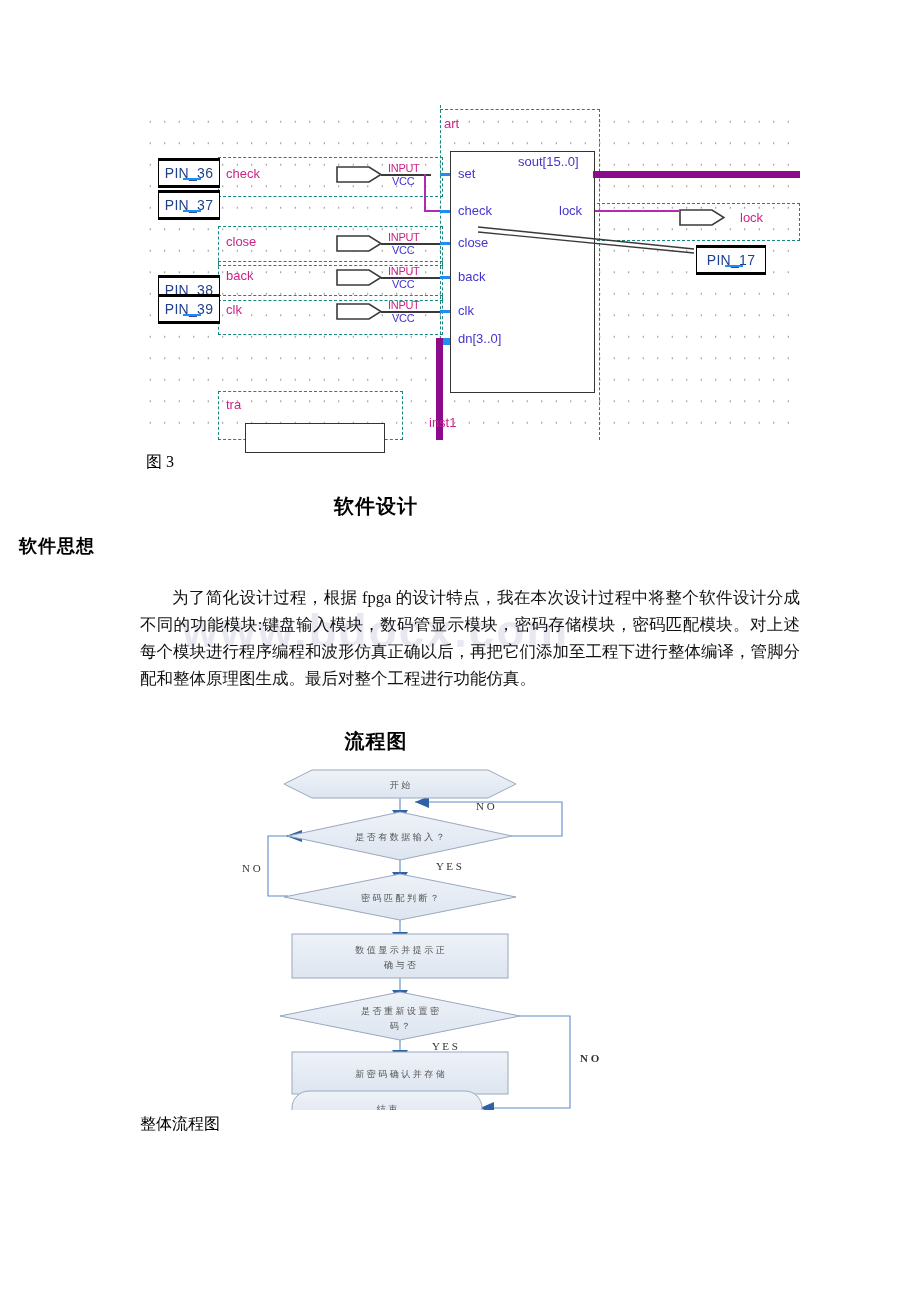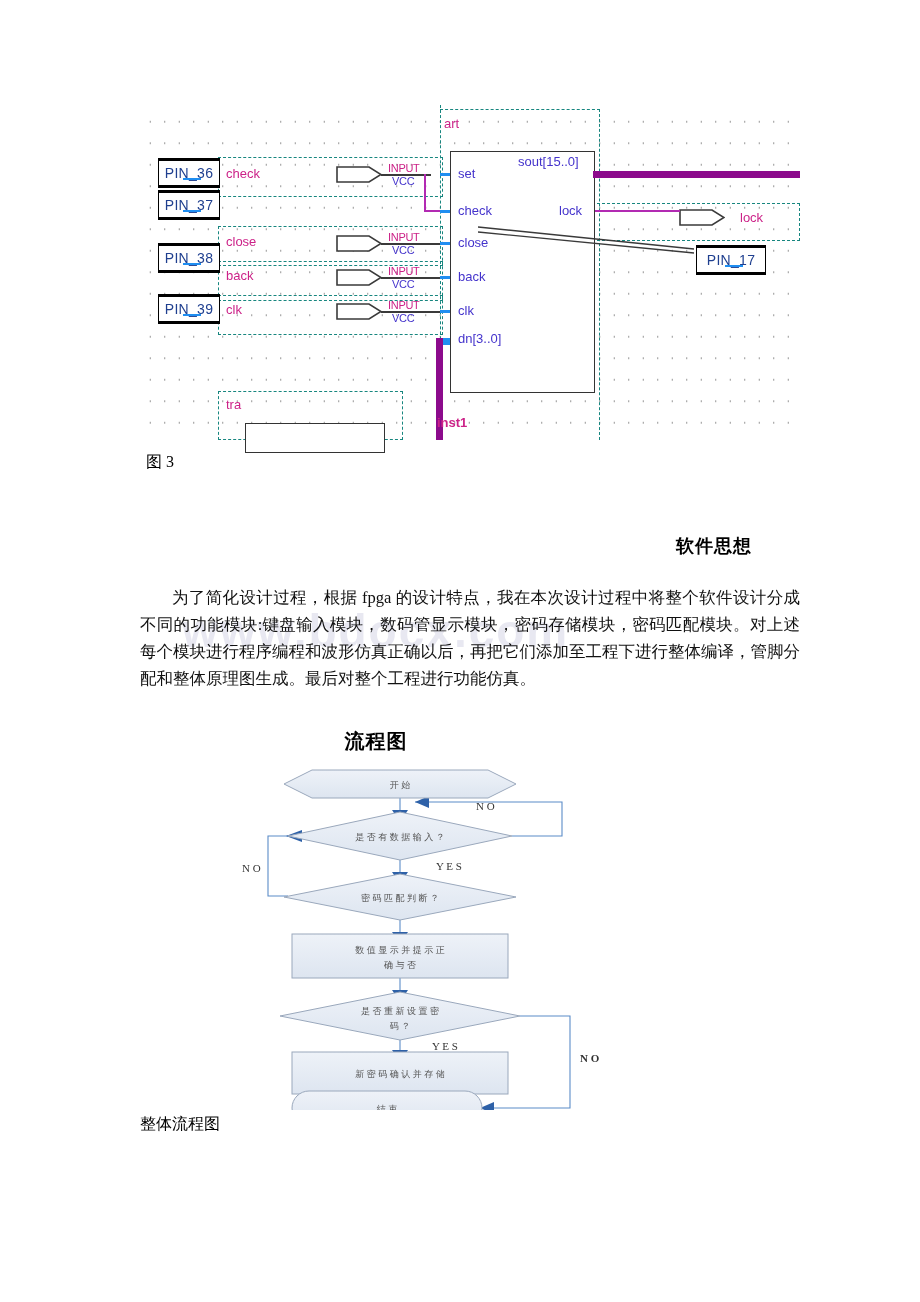--- a/index.html
+++ b/index.html
@@ -154,25 +154,26 @@
     width: 100%;
     text-align: center;
     font-family: "Liberation Sans", sans-serif;
     font-weight: bold;
     font-size: 20px;
     letter-spacing: 1px;
   }
   .h-minor {
     position: absolute;
     width: 100%;
-    text-align: right;
+    text-align: left;
     font-family: "Liberation Sans", sans-serif;
     font-weight: bold;
     font-size: 18px;
     letter-spacing: 1px;
+    margin-left: 19px;
   }
   .body-par {
     position: absolute;
     left: 140px;
     top: 584px;
     width: 660px;
     font-family: "Liberation Serif", "DejaVu Serif", serif;
     font-size: 16.5px;
     line-height: 27px;
     text-align: justify;
@@ -240,21 +241,21 @@
     <div class="sig-label" style="left:304px; top:11px;">art</div>
 
     <div class="sig-label" style="left:86px; top:292px;">tra</div>
 
     <div class="pinbox" style="left:18px; top:53px; width:62px; height:30px;">
       <span>PIN_36</span>
     </div>
     <div class="pinbox" style="left:18px; top:85px; width:62px; height:30px;">
       <span>PIN_37</span>
     </div>
-    <div class="pinbox" style="left:18px; top:138px; width:62px; height:30px;">
+    <div class="pinbox" style="left:18px; top:170px; width:62px; height:30px;">
       <span>PIN_38</span>
     </div>
     <div class="pinbox" style="left:18px; top:189px; width:62px; height:30px;">
       <span>PIN_39</span>
     </div>
     <div class="pinbox" style="left:556px; top:140px; width:70px; height:30px;">
       <span>PIN_17</span>
     </div>
 
     <div class="sig-label" style="left:86px; top:61px;">check</div>
@@ -333,25 +334,26 @@
 
     <div class="sch-line" style="left:455px; top:105px; width:85px; height:2px; background:#b22ab2;"></div>
 
     <svg style="position:absolute; left:336px; top:120px;" width="230" height="30">
       <path d="M2,2 L218,24" stroke="#3a3a3a" stroke-width="1.4" fill="none"></path>
       <path d="M2,7 L218,28" stroke="#3a3a3a" stroke-width="1.4" fill="none"></path>
     </svg>
 
     <div class="module-rect" style="left:105px; top:318px; width:140px; height:30px;"></div>
 
-    <div class="inst-label" style="left:297px; top:310px;font-weight:bold;">inst1</div>
+    <div class="inst-label" style="left:289px; top:310px;">inst1</div>
   </div>
 
   <div class="fig-caption" style="left:146px; top:452px;">图 3</div>
 
+  <div class="h-major" style="top:493px;">软件设计</div>
   <div class="h-minor" style="top:534px;">软件思想</div>
 
   <div class="watermark">www.bdocx.com</div>
   <div class="body-par">为了简化设计过程，根据 fpga 的设计特点，我在本次设计过程中将整个软件设计分成不同的功能模块:键盘输入模块，数码管显示模块，密码存储模块，密码匹配模块。对上述每个模块进行程序编程和波形仿真正确以后，再把它们添加至工程下进行整体编译，管脚分配和整体原理图生成。最后对整个工程进行功能仿真。</div>
 
   <div class="h-major" style="top:728px;">流程图</div>
 
   <div class="flow">
     <svg width="400" height="360" viewBox="0 0 400 360">
       <defs>

